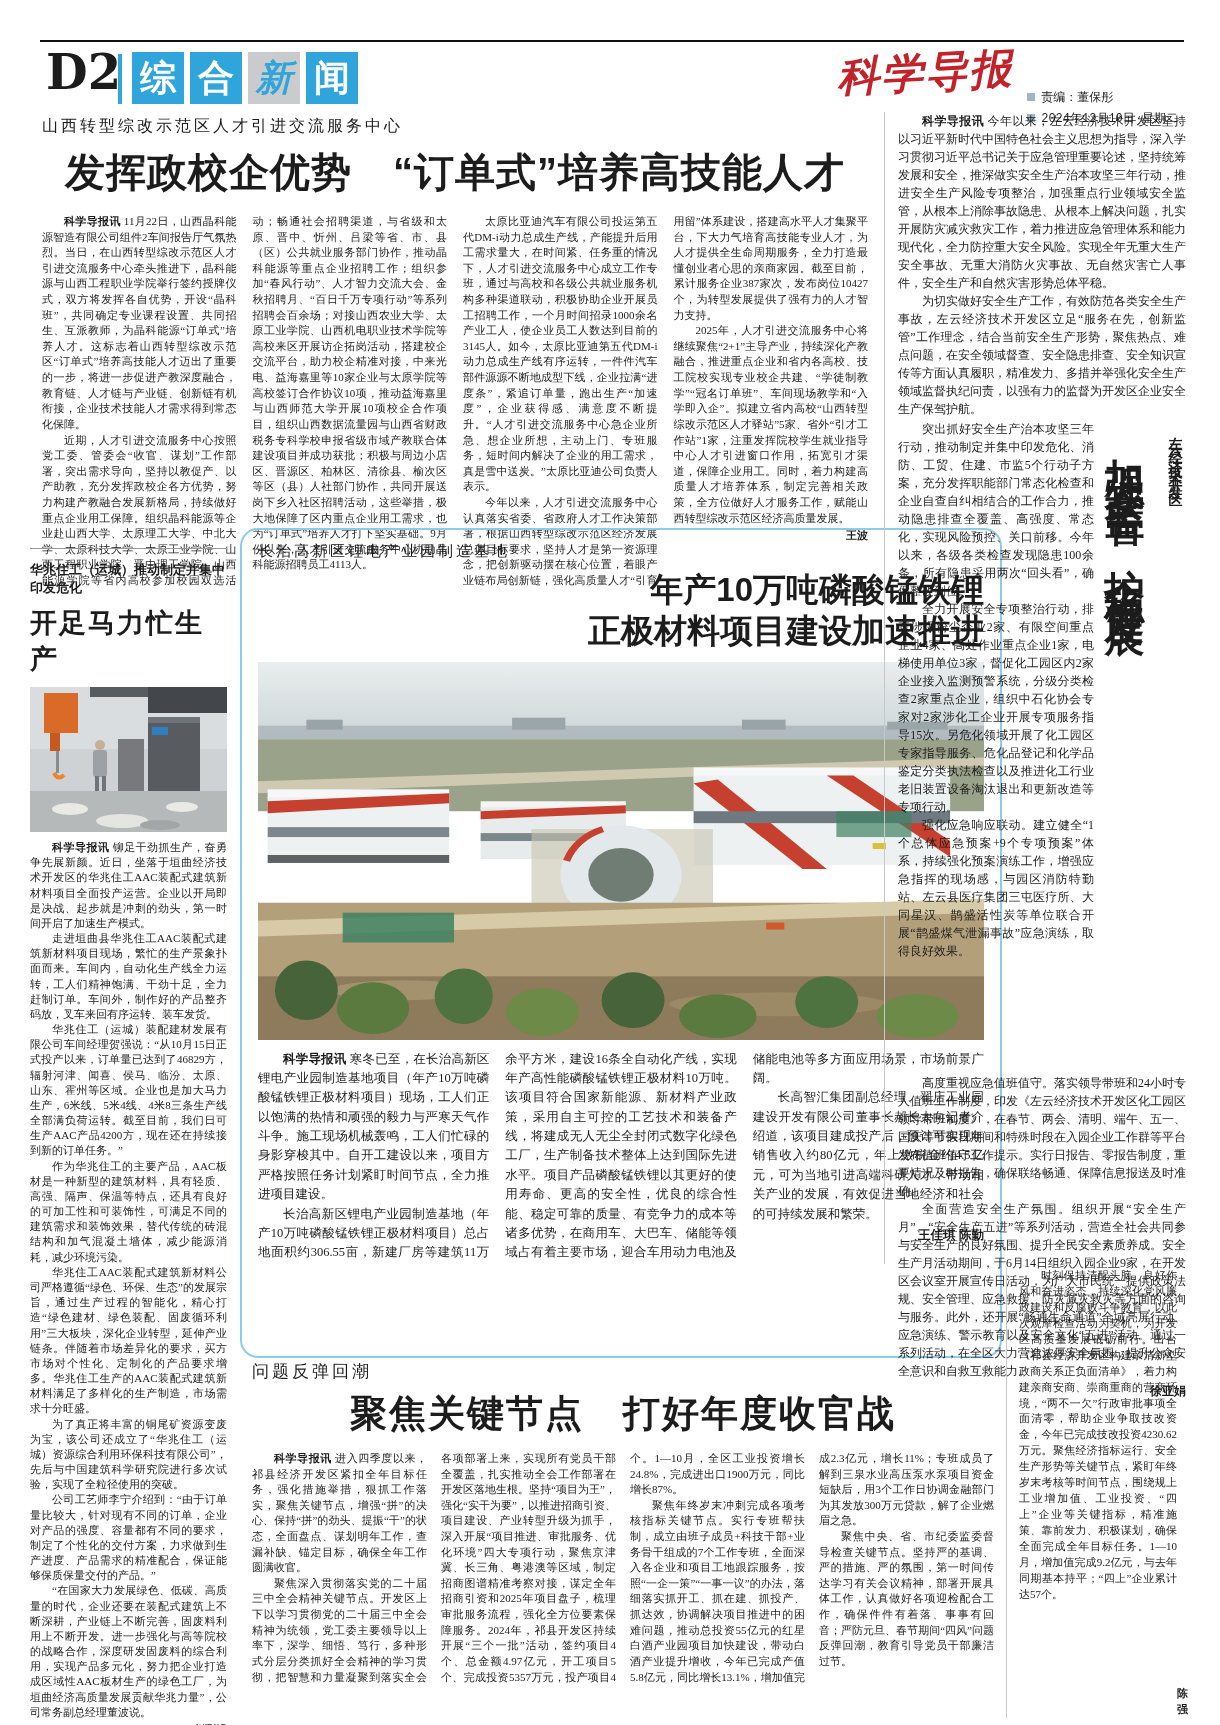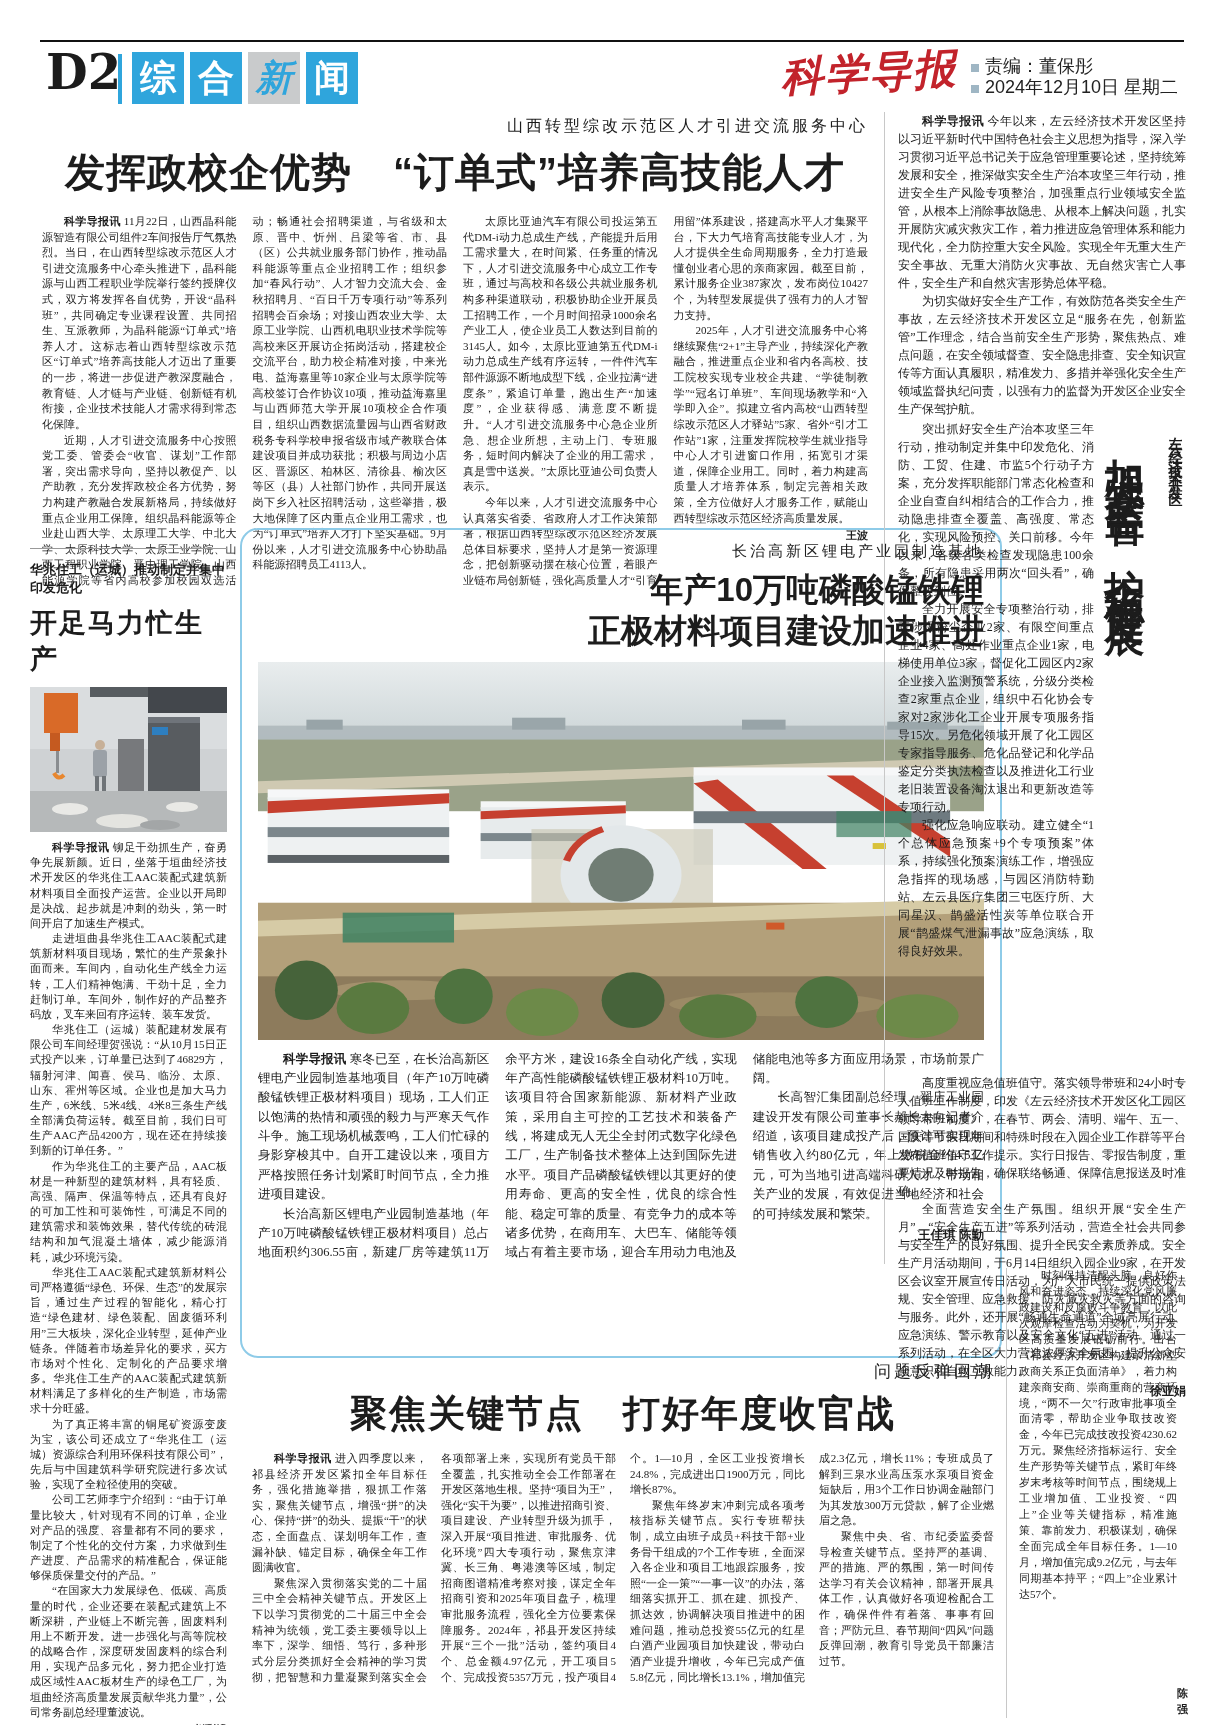--- a/index.html
+++ b/index.html
@@ -17,25 +17,25 @@
   .edition{position:absolute;left:46px;top:48px;font-family:"DejaVu Serif","Liberation Serif",serif;
            font-weight:bold;font-size:48px;line-height:1;}
   .secbar{position:absolute;left:118px;top:54px;width:4px;height:50px;background:var(--blue);}
   .secboxes{position:absolute;left:132px;top:52px;display:flex;gap:6px;}
   .sbox{width:52px;height:52px;background:var(--blue);color:#fff;display:flex;align-items:center;justify-content:center;
         font-family:"Liberation Sans","DejaVu Sans",sans-serif;font-weight:bold;font-size:36px;}
   .sbox.alt{background:#c9cbcc;color:var(--blue);font-family:"DejaVu Serif",serif;font-style:italic;}
   .mast{position:absolute;right:42px;top:52px;display:flex;align-items:flex-start;gap:14px;}
   .mast-logo{font-family:"DejaVu Serif","Liberation Serif",serif;font-style:italic;font-weight:bold;
              font-size:42px;line-height:1;color:var(--red);letter-spacing:2px;transform:rotate(-3deg);}
-  .mast-meta{font-family:Liberation Sans, sans-serif;font-size:18px;line-height:21px;color:#222;padding-top:4px;}
+  .mast-meta{font-family:Liberation Mono, monospace;font-size:12px;line-height:21px;color:#222;padding-top:4px;margin-top:32px;}
   .sq{display:inline-block;width:8px;height:8px;background:#9fb6c4;margin-right:6px;}
 
   
-  .kicker{text-align:right;font-size:16px;letter-spacing:3px;}
+  .kicker{text-align:left;font-size:16px;letter-spacing:3px;}
   .para{margin:0;text-indent:2em;}
   .lead{font-family:"Liberation Sans","DejaVu Sans",sans-serif;font-weight:bold;}
   .byline{text-align:right;font-family:"Liberation Sans","DejaVu Sans",sans-serif;font-weight:bold;margin:2px 0 0;}
   .headline-sans{font-family:"Liberation Sans","DejaVu Sans",sans-serif;font-weight:900;}
 
   
   .art-talent{position:absolute;left:42px;top:116px;width:826px;}
   .talent-headline{text-align:center;font-size:40px;letter-spacing:1px;margin:8px 0 14px;}
   .talent-body{column-count:4;column-gap:16px;font-size:11px;line-height:1.42;text-align:justify;}
 

